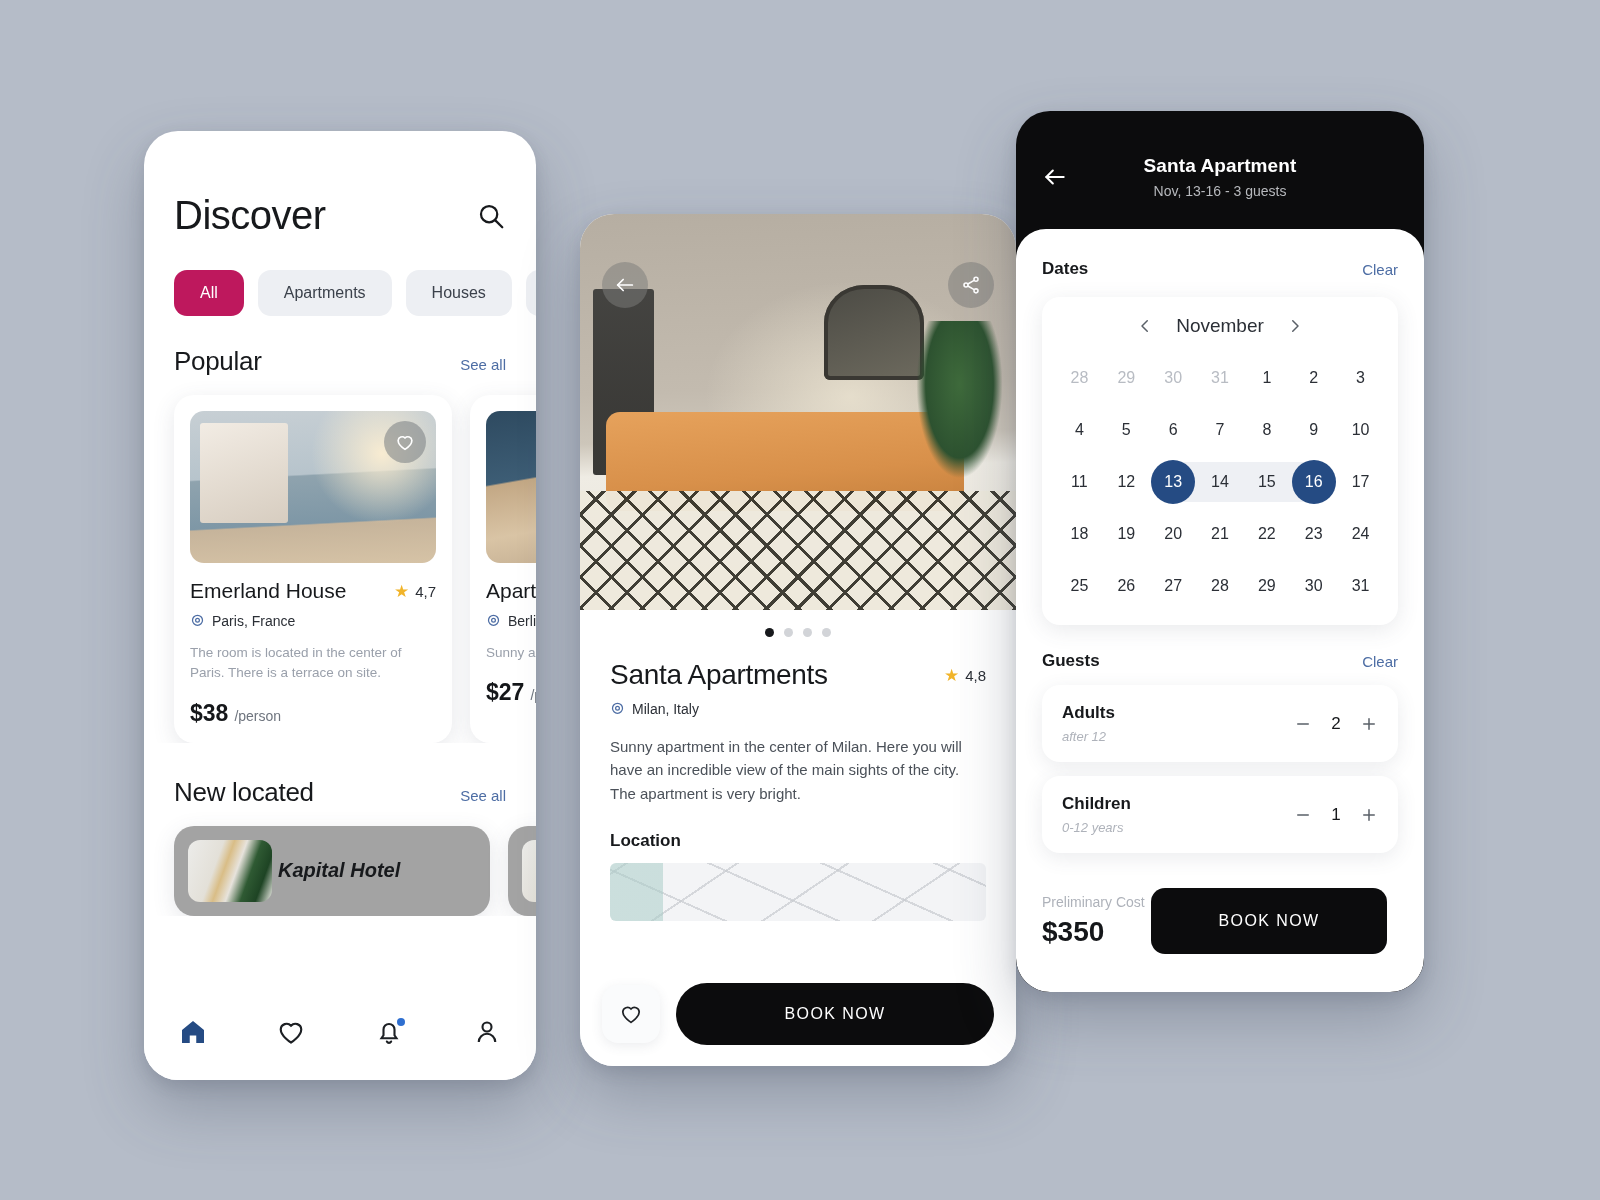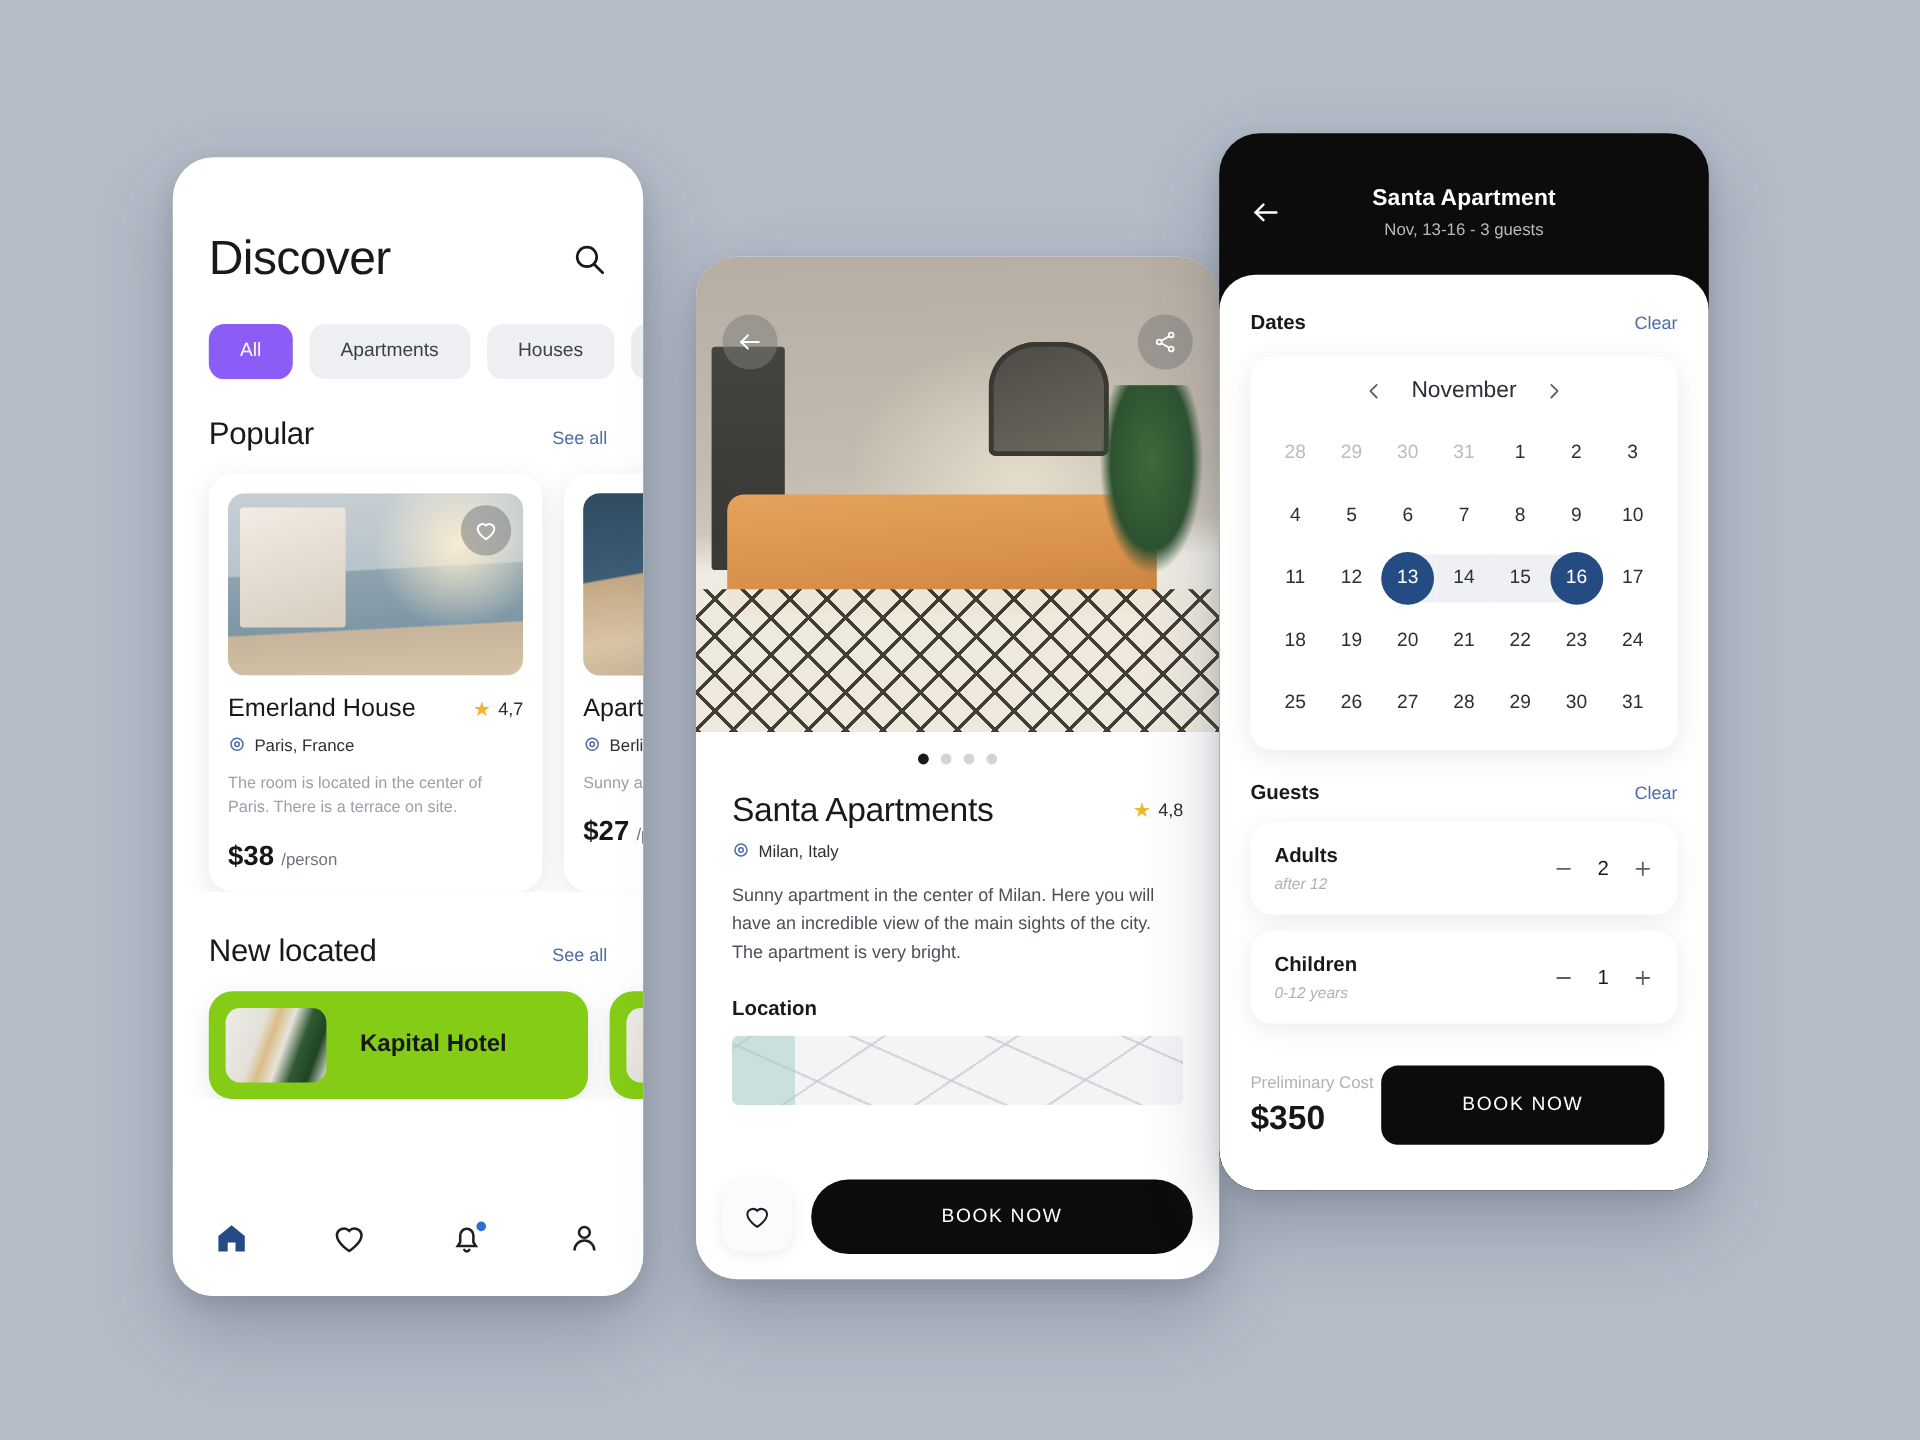--- a/index.html
+++ b/index.html
@@ -37,21 +37,21 @@
   }
   .chip {
     flex: 0 0 auto;
     padding: 14px 26px;
     border-radius: 13px;
     background: #edeff3;
     color: #3c4css; color: #3b414b;
     font-size: 16px;
     white-space: nowrap;
   }
-  .chip.active { background: #8b5cf6; color: #ffffff; font-weight: 500; }
+  .chip.active { background: #be185d; color: #ffffff; font-weight: 500; }
   .chip.stub { width: 56px; }
 
   .sec-head {
     display: flex; align-items: baseline; justify-content: space-between;
     padding: 30px 30px 0 30px;
   }
   .sec-title { font-size: 26px; color: #17191c; font-weight: 400; letter-spacing: -.3px; }
   .see-all { font-size: 15px; color: #4d6da4; }
 
   .rail { display: flex; gap: 18px; padding: 18px 0 0 30px; overflow: hidden; }
@@ -98,23 +98,23 @@
   .pin { width: 15px; height: 15px; color: #4d6da4; }
   .loc-txt { font-size: 14px; color: #2b2f36; white-space: nowrap; }
   .card-desc {
     margin-top: 14px; font-size: 13.5px; line-height: 1.5; color: #9aa0ab;
   }
   .price-row { margin-top: 16px; display: flex; align-items: baseline; gap: 6px; }
   .price { font-size: 23px; font-weight: 700; color: #15171a; }
   .per { font-size: 14px; color: #6e747e; }
 
   .offer-card {
-    flex: 0 0 auto; width: 316px; background: #84cc16;
+    flex: 0 0 auto; width: 316px; background: #a3a3a3;
     border-radius: 20px; box-shadow: 0 6px 22px rgba(70,80,100,.13);
-    padding: 14px; display: flex; gap: 28px; align-items: center;
+    padding: 14px; display: flex; gap: 6px; align-items: center; font-style: italic;
   }
   .offer-thumb {
     width: 84px; height: 62px; border-radius: 12px; flex: 0 0 auto;
     background: linear-gradient(110deg,#ececea 0%, #e3e0d8 34%, #d9bd86 44%, #e7e3dc 56%, #2f5a33 70%, #1e4424 84%, #f3f1ec 100%);
   }
   .offer-name { font-size: 20px; font-weight: 600; color: #17191c; white-space: nowrap; }
 
   .tabbar {
     position: absolute; left: 0; right: 0; bottom: 0; height: 96px;
     background: #fff;

